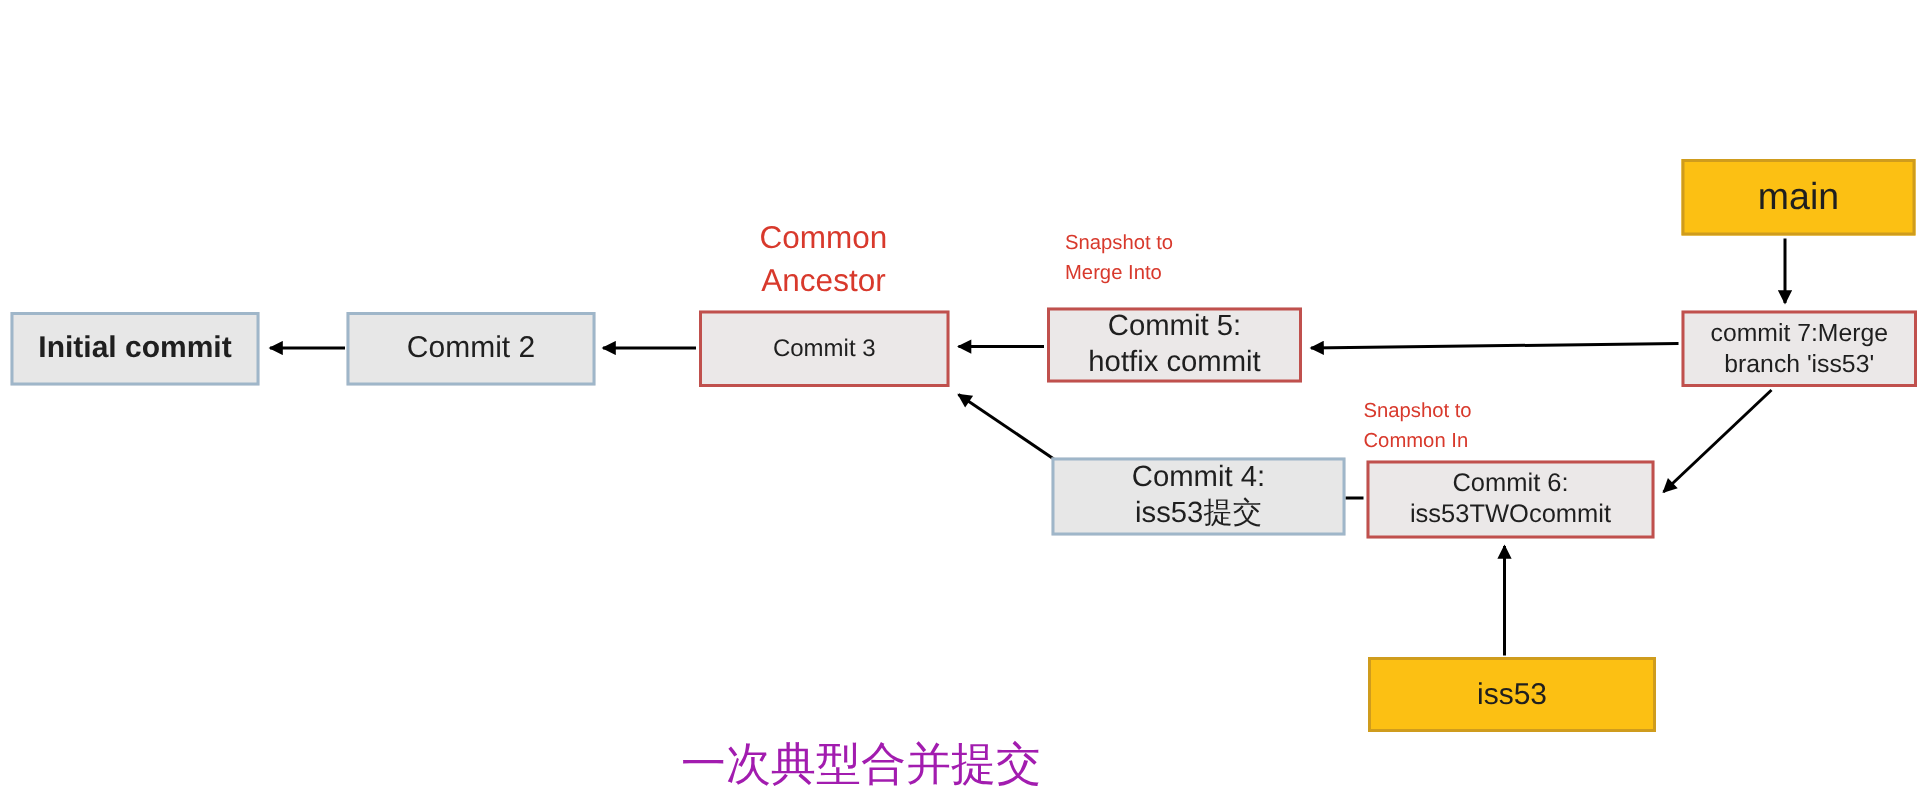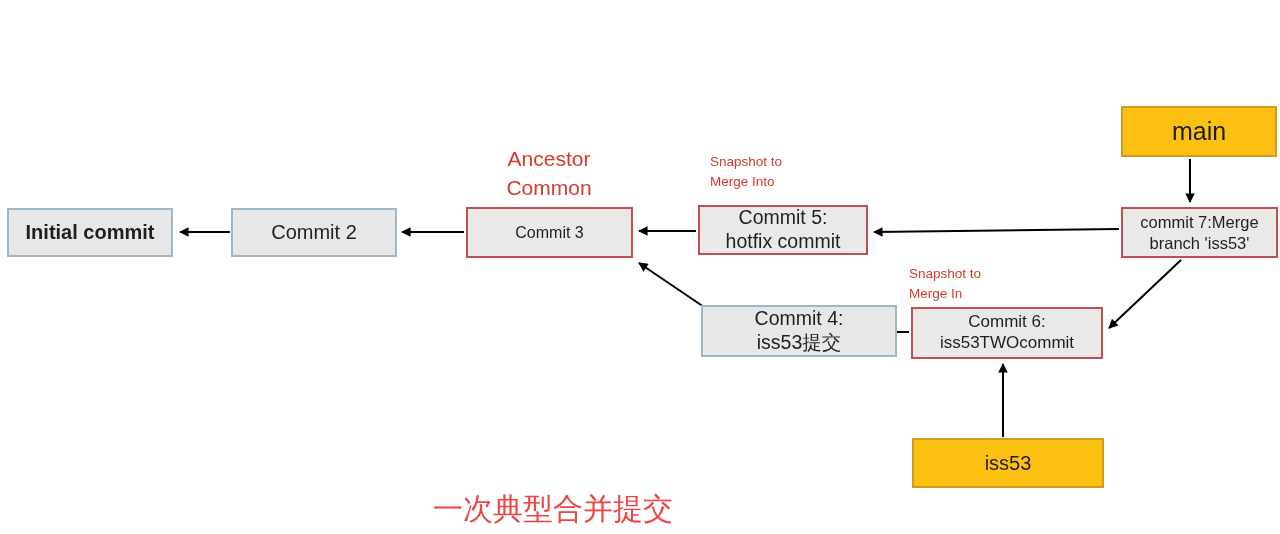--- a/index.html
+++ b/index.html
@@ -65,24 +65,24 @@
   #node-commit-7       { left: 1121px; top: 207px; width: 157px; height: 51px; font-size: 16.5px; }
   #node-main           { left: 1121px; top: 106px; width: 156px; height: 51px; font-size: 25px; }
   #node-commit-4       { left: 701px;  top: 305px; width: 196px; height: 52px; font-size: 19.5px; }
   #node-commit-6       { left: 911px;  top: 307px; width: 192px; height: 52px; font-size: 17px; }
   #node-iss53          { left: 912px;  top: 438px; width: 192px; height: 50px; font-size: 20px; }
   #label-common-ancestor   { left: 464px; top: 144px; width: 170px; }
   #label-snapshot-merge-into { left: 710px; top: 152px; }
   #label-snapshot-merge-in   { left: 909px; top: 264px; }
   #diagram-title {
     position: absolute;
-    left: 403px; top: 489px; width: 300px;
+    left: 424px; top: 489px; width: 300px;
     text-align: center;
     font-size: 30px;
-    color: #ef4444;
+    color: #a21caf;
   }
 </style>
 </head>
 <body>
 
 <div id="canvas">
 
   <svg id="arrow-layer" viewBox="0 0 1280 534" xmlns="http://www.w3.org/2000/svg">
     <defs>
       <marker id="ah" viewBox="0 0 10 10" markerWidth="12" markerHeight="9.5" refX="9" refY="5" orient="auto" markerUnits="userSpaceOnUse">
@@ -134,29 +134,29 @@
   <div id="node-commit-6" class="node red-box">
     <span>Commit 6:</span>
     <span>iss53TWOcommit</span>
   </div>
 
   <div id="node-iss53" class="node yellow-box">
     <span>iss53</span>
   </div>
 
   <div id="label-common-ancestor" class="annotation big">
+    <div>Common</div>
     <div>Ancestor</div>
-    <div>Common</div>
   </div>
 
   <div id="label-snapshot-merge-into" class="annotation small">
     <div>Snapshot to</div>
     <div>Merge Into</div>
   </div>
 
   <div id="label-snapshot-merge-in" class="annotation small">
     <div>Snapshot to</div>
-    <div>Merge In</div>
+    <div>Common In</div>
   </div>
 
   <div id="diagram-title">一次典型合并提交</div>
 
 </div>
 
 </body></html>

